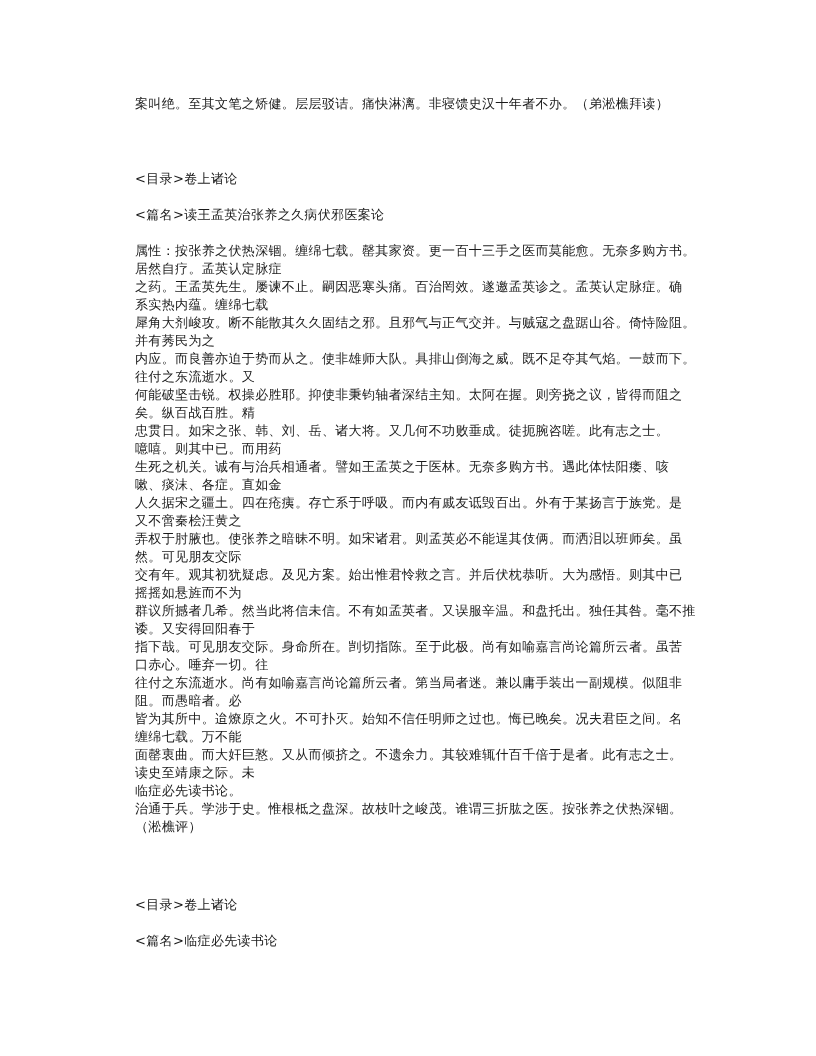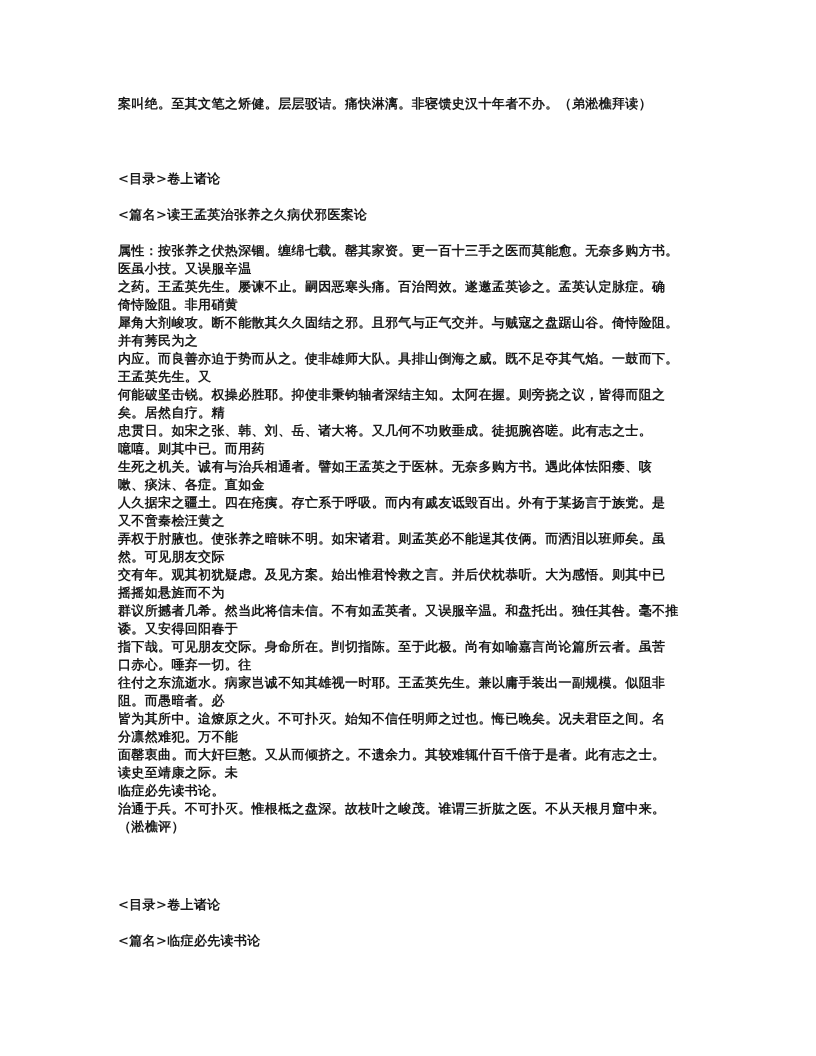--- a/index.html
+++ b/index.html
@@ -17,68 +17,67 @@
       font-size: 13px;
     }
     .page {
       position: absolute;
       left: 118px;
       top: 0;
       width: 590px;
     }
     .line {
       position: absolute;
-      left: 0;
+      left: 17px;
       white-space: nowrap;
       line-height: 18px;
       height: 18px;
       letter-spacing: 0.35px;
-      font-weight: bold;
     }
   </style>
 </head>
 <body>
 
 <div class="page">
   <div class="line" style="top:95px">案叫绝。至其文笔之矫健。层层驳诘。痛快淋漓。非寝馈史汉十年者不办。（弟淞樵拜读）</div>
 
   <div class="line" style="top:170px">&lt;目录&gt;卷上诸论</div>
   <div class="line" style="top:206px">&lt;篇名&gt;读王孟英治张养之久病伏邪医案论</div>
 
   <div>
     <div class="line" style="top:242px">属性：按张养之伏热深锢。缠绵七载。罄其家资。更一百十三手之医而莫能愈。无奈多购方书。</div>
-    <div class="line" style="top:260px">医虽小技。又误服辛温</div>
+    <div class="line" style="top:260px">居然自疗。孟英认定脉症</div>
     <div class="line" style="top:278px">之药。王孟英先生。屡谏不止。嗣因恶寒头痛。百治罔效。遂邀孟英诊之。孟英认定脉症。确</div>
-    <div class="line" style="top:296px">倚恃险阻。非用硝黄</div>
+    <div class="line" style="top:296px">系实热内蕴。缠绵七载</div>
     <div class="line" style="top:314px">犀角大剂峻攻。断不能散其久久固结之邪。且邪气与正气交并。与贼寇之盘踞山谷。倚恃险阻。</div>
     <div class="line" style="top:332px">并有莠民为之</div>
     <div class="line" style="top:350px">内应。而良善亦迫于势而从之。使非雄师大队。具排山倒海之威。既不足夺其气焰。一鼓而下。</div>
-    <div class="line" style="top:368px">王孟英先生。又</div>
+    <div class="line" style="top:368px">往付之东流逝水。又</div>
     <div class="line" style="top:386px">何能破坚击锐。权操必胜耶。抑使非秉钧轴者深结主知。太阿在握。则旁挠之议，皆得而阻之</div>
-    <div class="line" style="top:404px">矣。居然自疗。精</div>
+    <div class="line" style="top:404px">矣。纵百战百胜。精</div>
     <div class="line" style="top:422px">忠贯日。如宋之张、韩、刘、岳、诸大将。又几何不功败垂成。徒扼腕咨嗟。此有志之士。</div>
     <div class="line" style="top:440px">噫嘻。则其中已。而用药</div>
     <div class="line" style="top:458px">生死之机关。诚有与治兵相通者。譬如王孟英之于医林。无奈多购方书。遇此体怯阳痿、咳</div>
     <div class="line" style="top:476px">嗽、痰沫、各症。直如金</div>
     <div class="line" style="top:494px">人久据宋之疆土。四在疮痍。存亡系于呼吸。而内有戚友诋毁百出。外有于某扬言于族党。是</div>
     <div class="line" style="top:512px">又不啻秦桧汪黄之</div>
     <div class="line" style="top:530px">弄权于肘腋也。使张养之暗昧不明。如宋诸君。则孟英必不能逞其伎俩。而洒泪以班师矣。虽</div>
     <div class="line" style="top:548px">然。可见朋友交际</div>
     <div class="line" style="top:566px">交有年。观其初犹疑虑。及见方案。始出惟君怜救之言。并后伏枕恭听。大为感悟。则其中已</div>
     <div class="line" style="top:584px">摇摇如悬旌而不为</div>
     <div class="line" style="top:602px">群议所撼者几希。然当此将信未信。不有如孟英者。又误服辛温。和盘托出。独任其咎。毫不推</div>
     <div class="line" style="top:620px">诿。又安得回阳春于</div>
     <div class="line" style="top:638px">指下哉。可见朋友交际。身命所在。剀切指陈。至于此极。尚有如喻嘉言尚论篇所云者。虽苦</div>
     <div class="line" style="top:656px">口赤心。唾弃一切。往</div>
-    <div class="line" style="top:674px">往付之东流逝水。病家岂诚不知其雄视一时耶。王孟英先生。兼以庸手装出一副规模。似阻非</div>
+    <div class="line" style="top:674px">往付之东流逝水。尚有如喻嘉言尚论篇所云者。第当局者迷。兼以庸手装出一副规模。似阻非</div>
     <div class="line" style="top:692px">阻。而愚暗者。必</div>
     <div class="line" style="top:710px">皆为其所中。迨燎原之火。不可扑灭。始知不信任明师之过也。悔已晚矣。况夫君臣之间。名</div>
-    <div class="line" style="top:728px">分凛然难犯。万不能</div>
+    <div class="line" style="top:728px">缠绵七载。万不能</div>
     <div class="line" style="top:746px">面罄衷曲。而大奸巨憝。又从而倾挤之。不遗余力。其较难辄什百千倍于是者。此有志之士。</div>
     <div class="line" style="top:764px">读史至靖康之际。未</div>
     <div class="line" style="top:782px">临症必先读书论。</div>
-    <div class="line" style="top:800px">治通于兵。不可扑灭。惟根柢之盘深。故枝叶之峻茂。谁谓三折肱之医。不从天根月窟中来。</div>
+    <div class="line" style="top:800px">治通于兵。学涉于史。惟根柢之盘深。故枝叶之峻茂。谁谓三折肱之医。按张养之伏热深锢。</div>
     <div class="line" style="top:818px">（淞樵评）</div>
   </div>
 
   <div class="line" style="top:896px">&lt;目录&gt;卷上诸论</div>
   <div class="line" style="top:932px">&lt;篇名&gt;临症必先读书论</div>
 </div>
 
 </body></html>

